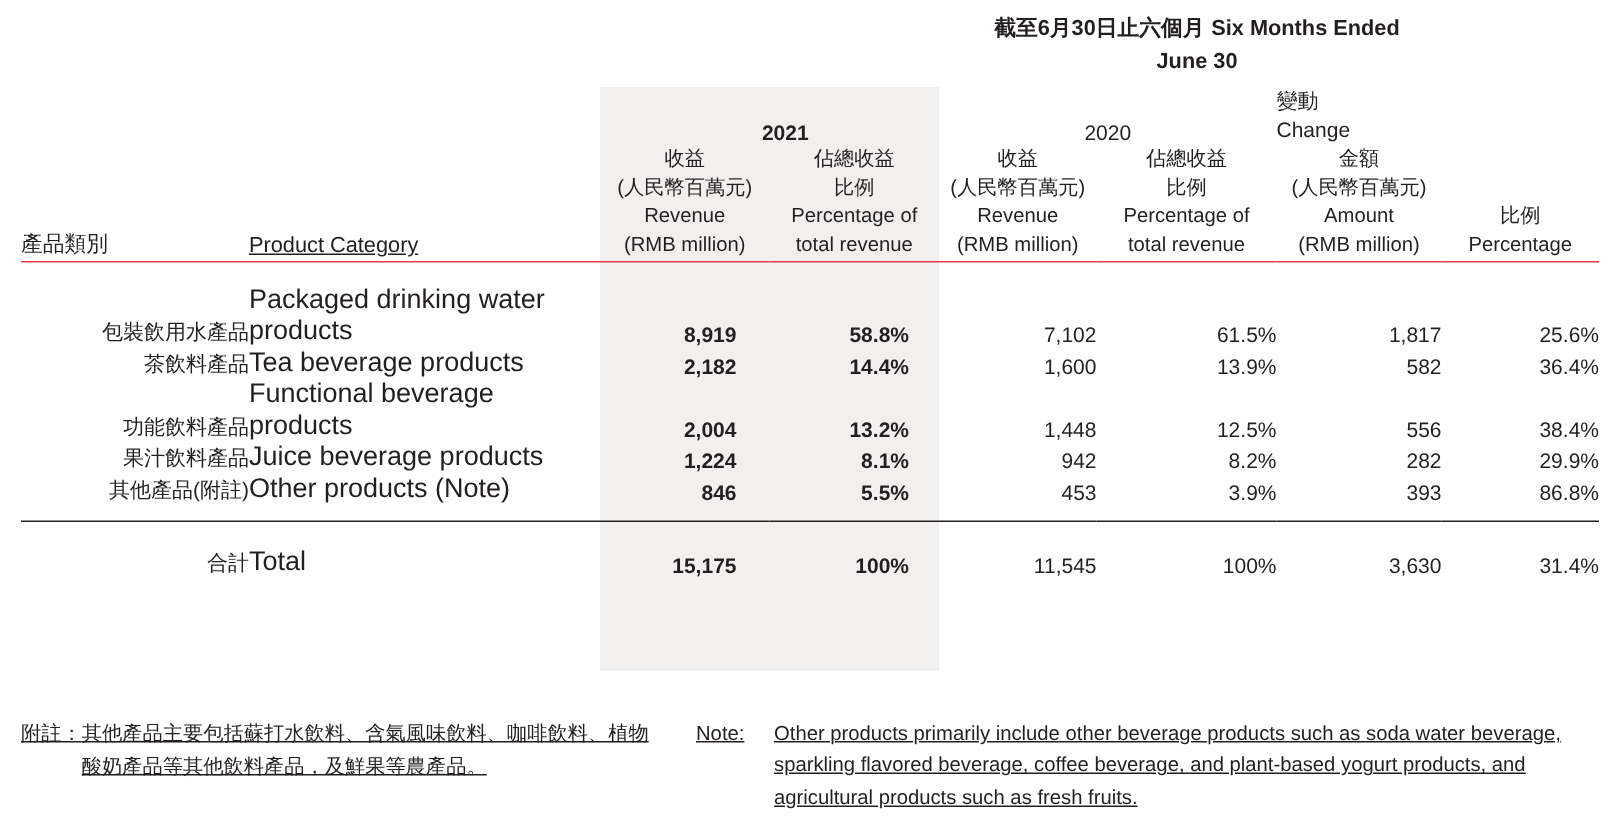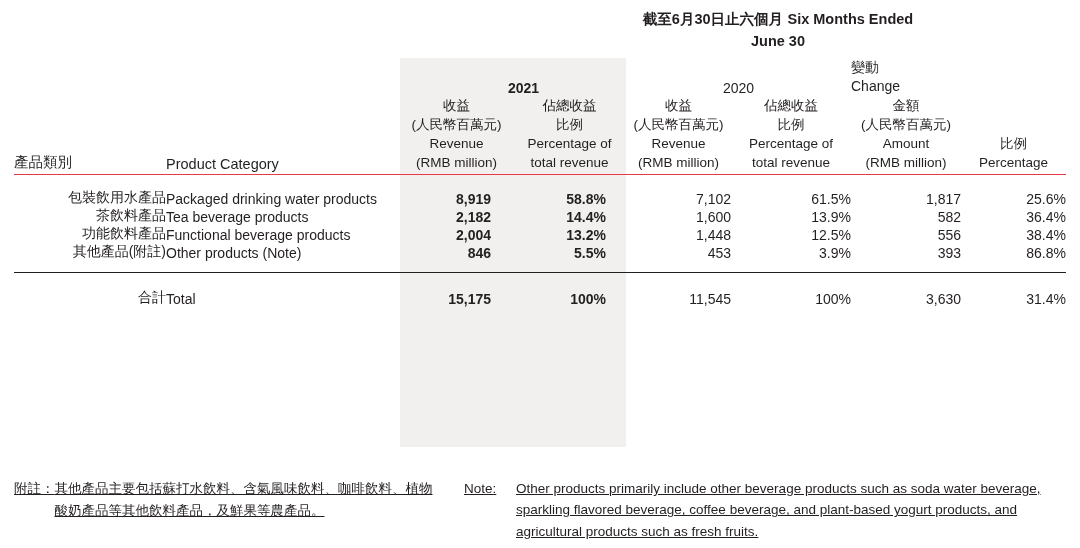--- a/index.html
+++ b/index.html
@@ -18,21 +18,21 @@
 
   .page {
     position: relative;
     width: 1080px;
     height: 548px;
   }
 
   
   .top-header {
     position: absolute;
-    left: 628px;
+    left: 648px;
     top: 8px;
     width: 300px;
     text-align: center;
     line-height: 1.35;
   }
   .top-header .cn {
     font-size: 14.5px;
     font-weight: bold;
     letter-spacing: 0px;
   }
@@ -115,37 +115,38 @@
     text-align: left;
     vertical-align: bottom;
   }
   .pcat-head {
     font-size: 14.5px;
     font-weight: bold;
     padding-bottom: 6px;
     padding-left: 12px;
     text-align: left;
     vertical-align: bottom;
+    text-decoration: underline;
   }
 
   tr.rule-row td {
     border-bottom: 1.6px solid #e8394b;
     height: 2px;
     padding: 0;
   }
   tr.spacer-sm td { height: 14px; }
   tr.spacer-xs td { height: 10px; }
 
   td.cat {
     font-size: 14px;
     text-align: right;
     padding: 2.5px 0;
   }
   td.pcat {
-    font-size: 14px;
+    font-size: 18px;
     text-align: left;
     padding: 2.5px 0 2.5px 12px;
   }
   td.num {
     font-size: 14px;
     text-align: right;
     padding: 2.5px 18px 2.5px 0;
     white-space: nowrap;
   }
   td.num.hl {
@@ -305,20 +306,30 @@
         <td class="cat">功能飲料產品</td>
         <td class="pcat">Functional beverage products</td>
         <td class="num hl">2,004</td>
         <td class="num hl2">13.2%</td>
         <td class="num">1,448</td>
         <td class="num">12.5%</td>
         <td class="num">556</td>
         <td class="num">38.4%</td>
       </tr>
       <tr>
+        <td class="cat">果汁飲料產品</td>
+        <td class="pcat">Juice beverage products</td>
+        <td class="num hl">1,224</td>
+        <td class="num hl2">8.1%</td>
+        <td class="num">942</td>
+        <td class="num">8.2%</td>
+        <td class="num">282</td>
+        <td class="num">29.9%</td>
+      </tr>
+      <tr>
         <td class="cat">其他產品(附註)</td>
         <td class="pcat">Other products (Note)</td>
         <td class="num hl">846</td>
         <td class="num hl2">5.5%</td>
         <td class="num">453</td>
         <td class="num">3.9%</td>
         <td class="num">393</td>
         <td class="num">86.8%</td>
       </tr>
 

